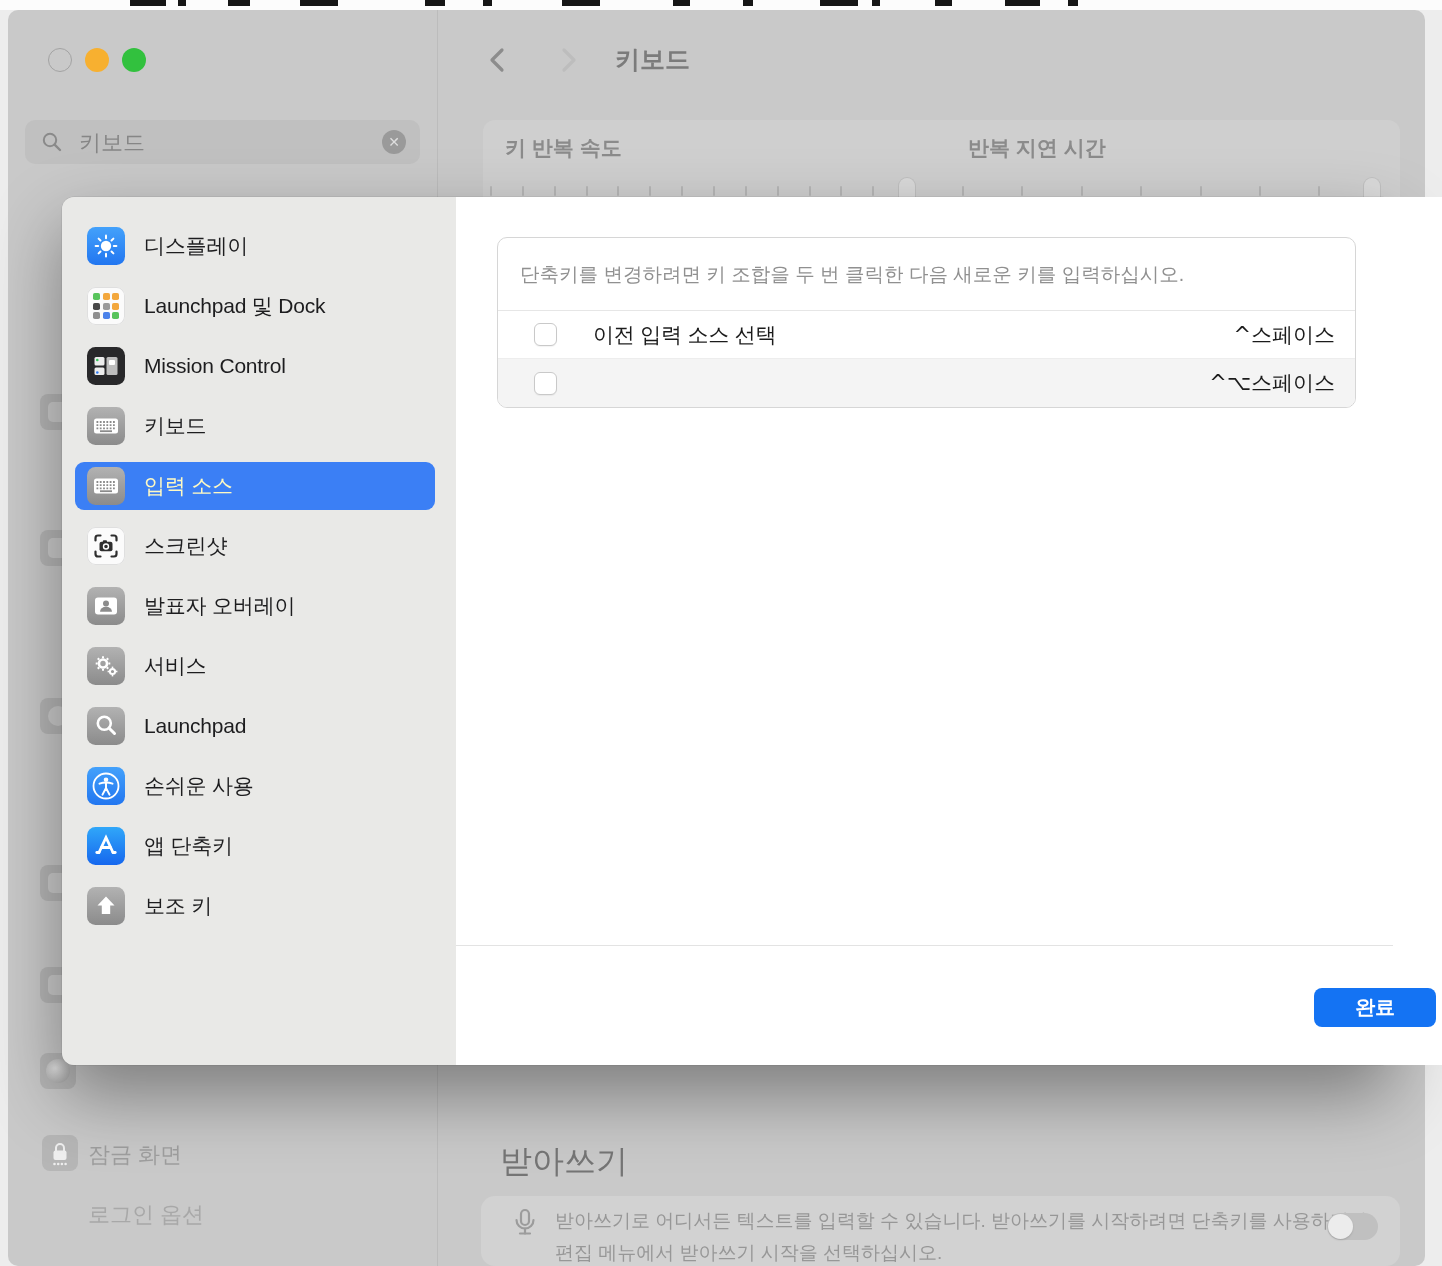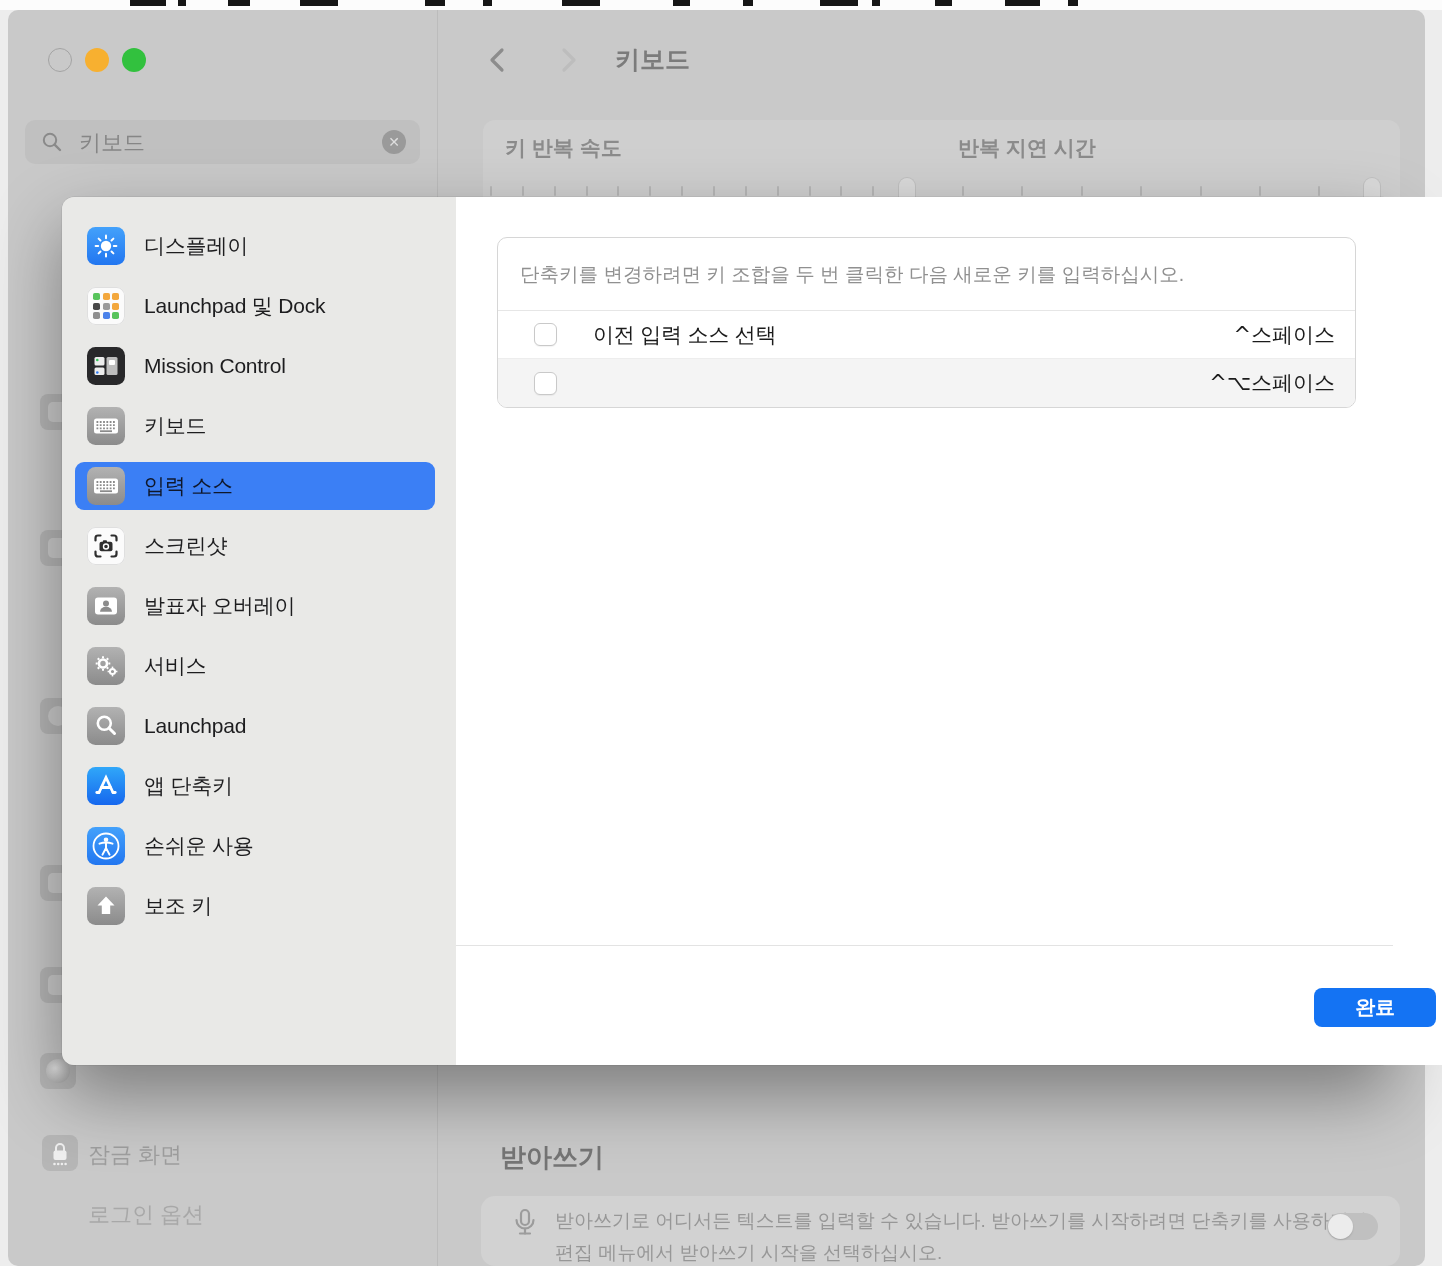--- a/index.html
+++ b/index.html
@@ -36,40 +36,40 @@
   .knob{position:absolute;top:57px;width:18px;height:24px;background:#dadada;border:1px solid #c0c0c0;
     border-bottom:none;border-radius:9px 9px 0 0;box-sizing:border-box;}
 
   .peek{left:32px;width:36px;height:36px;border-radius:8px;background:#b6b6b6;overflow:hidden;}
   .peek .blob{position:absolute;left:8px;top:8px;width:20px;height:20px;border-radius:5px;background:#cbcbcb;}
   .bgicon{width:36px;height:36px;border-radius:8px;background:#b6b6b6;}
   .bg-label{font-size:22px;color:#9e9e9e;}
   .siri-swirl{position:absolute;left:6px;top:6px;width:24px;height:24px;border-radius:50%;
     background:radial-gradient(circle at 38% 38%, #e2e2e2, #9c9c9c);}
 
-  .dict-h{left:492px;top:1130px;font-size:26px;font-weight:700;color:#757575;}
+  .dict-h{left:492px;top:1130px;font-size:32px;font-weight:400;color:#757575;}
   .card2{left:473px;top:1186px;width:919px;height:70px;background:#d2d2d2;border-radius:14px;overflow:hidden;}
   .dict-line{position:absolute;left:74px;white-space:nowrap;font-size:19px;color:#979797;}
   .toggle{position:absolute;left:846px;top:17px;width:51px;height:27px;border-radius:14px;background:#c0c0c0;}
   .toggle .tknob{position:absolute;left:1px;top:1px;width:25px;height:25px;border-radius:50%;background:#ececec;
     box-shadow:0 1px 2px rgba(0,0,0,.15);}
 
   
   .sheet{left:62px;top:197px;width:1331px;height:868px;border-radius:12px;
     box-shadow:0 30px 70px rgba(0,0,0,.38),0 0 0 0.5px rgba(0,0,0,.1);}
   .sheet-side{position:absolute;left:0;top:0;width:394px;height:868px;background:#e9e9e7;border-radius:12px 0 0 12px;}
   .sheet-main{position:absolute;left:394px;top:0;width:1017px;height:868px;background:#ffffff;border-radius:0 12px 12px 0;}
 
   .sb-list{position:absolute;left:0;top:25px;width:394px;}
   .sb-item{height:48px;margin:0 21px 12px 13px;border-radius:9px;display:flex;align-items:center;}
   .sb-item .ic{width:38px;height:38px;margin-left:12px;border-radius:8.5px;position:relative;flex:none;
     display:flex;align-items:center;justify-content:center;}
   .sb-item .lbl{margin-left:19px;font-size:21px;color:#1d1d1f;letter-spacing:-0.2px;}
   .sb-item.sel{background:#3b7ff5;}
-  .sb-item.sel .lbl{color:#0f172a;font-weight:500;}
+  .sb-item.sel .lbl{color:#fef9c3;font-weight:500;}
   .igray{background:linear-gradient(180deg,#b2b2b2,#8b8b8b);}
   .iblue{background:linear-gradient(180deg,#43a1fb,#2276f0);}
   .iwhite{background:#fbfbfb;box-shadow:inset 0 0 0 1px #dfdfdf;}
   .iblack{background:#28282a;}
   .iapp{background:linear-gradient(180deg,#30a7f9,#1667ee);}
   .lp-grid{display:grid;grid-template-columns:repeat(3,7px);grid-auto-rows:7px;gap:2.5px;}
   .lp-grid span{border-radius:1.8px;display:block;}
   .fn-txt{color:#fff;font-size:17px;font-weight:500;}
 
   .instr-box{position:absolute;left:41px;top:40px;width:859px;border:1px solid #d6d6d6;border-radius:10px;
@@ -133,21 +133,21 @@
     <svg class="abs chev" style="left:477px" viewBox="0 0 26 28">
       <path d="M17 4 L7 14 L17 24" fill="none" stroke="#8c8c8c" stroke-width="3.2" stroke-linecap="round" stroke-linejoin="round"></path>
     </svg>
     <svg class="abs chev" style="left:547px" viewBox="0 0 26 28">
       <path d="M9 4 L19 14 L9 24" fill="none" stroke="#bdbdbd" stroke-width="3.2" stroke-linecap="round" stroke-linejoin="round"></path>
     </svg>
     <div class="abs nav-title">키보드</div>
 
     <div class="abs card1">
       <div class="abs hdr" style="left:22px">키 반복 속도</div>
-      <div class="abs hdr" style="left:475px">반복 지연 시간</div>
+      <div class="abs hdr" style="left:485px">반복 지연 시간</div>
       <div>
           <span class="tick" style="left: 7px;"></span>
           <span class="tick" style="left: 38.85px;"></span>
           <span class="tick" style="left: 70.7px;"></span>
           <span class="tick" style="left: 102.55px;"></span>
           <span class="tick" style="left: 134.4px;"></span>
           <span class="tick" style="left: 166.25px;"></span>
           <span class="tick" style="left: 198.1px;"></span>
           <span class="tick" style="left: 229.95px;"></span>
           <span class="tick" style="left: 261.8px;"></span>
@@ -365,44 +365,44 @@
           <span class="ic igray">
             <svg width="38" height="38" viewBox="0 0 38 38">
               <circle cx="17.3" cy="16.3" r="6.5" fill="none" stroke="#fff" stroke-width="2.6"></circle>
               <line x1="22.2" y1="21.2" x2="27.5" y2="26.5" stroke="#fff" stroke-width="3" stroke-linecap="round"></line>
             </svg>
           </span>
           <span class="lbl">Launchpad</span>
         </div>
 
         <div class="sb-item">
+          <span class="ic iblue">
+            <svg width="38" height="38" viewBox="0 0 38 38">
+              <circle cx="19" cy="19" r="12.5" fill="none" stroke="#fff" stroke-width="1.8"></circle>
+              <circle cx="19" cy="12.7" r="2.3" fill="#fff"></circle>
+              <path d="M12.5 16.6 Q19 14.3 25.5 16.6" fill="none" stroke="#fff" stroke-width="2" stroke-linecap="round"></path>
+              <line x1="19" y1="15.7" x2="19" y2="21" stroke="#fff" stroke-width="2"></line>
+              <path d="M19 21 L15.5 27.6 M19 21 L22.5 27.6" fill="none" stroke="#fff" stroke-width="2" stroke-linecap="round"></path>
+            </svg>
+          </span>
+          <span class="lbl">손쉬운 사용</span>
+        </div>
+
+        <div class="sb-item">
           <span class="ic iapp">
             <svg width="38" height="38" viewBox="0 0 38 38">
               <g fill="none" stroke="#fff" stroke-width="2.8" stroke-linecap="round">
                 <path d="M12 25.5 L19 10.5 L26 25.5"></path>
                 <line x1="14.6" y1="20.5" x2="23.4" y2="20.5"></line>
                 <line x1="9.8" y1="25.5" x2="12" y2="25.5"></line>
                   <line x1="26" y1="25.5" x2="28.2" y2="25.5"></line>
               </g>
             </svg>
           </span>
           <span class="lbl">앱 단축키</span>
-        </div>
-
-        <div class="sb-item">
-          <span class="ic iblue">
-            <svg width="38" height="38" viewBox="0 0 38 38">
-              <circle cx="19" cy="19" r="12.5" fill="none" stroke="#fff" stroke-width="1.8"></circle>
-              <circle cx="19" cy="12.7" r="2.3" fill="#fff"></circle>
-              <path d="M12.5 16.6 Q19 14.3 25.5 16.6" fill="none" stroke="#fff" stroke-width="2" stroke-linecap="round"></path>
-              <line x1="19" y1="15.7" x2="19" y2="21" stroke="#fff" stroke-width="2"></line>
-              <path d="M19 21 L15.5 27.6 M19 21 L22.5 27.6" fill="none" stroke="#fff" stroke-width="2" stroke-linecap="round"></path>
-            </svg>
-          </span>
-          <span class="lbl">손쉬운 사용</span>
         </div>
 
 
         <div class="sb-item">
           <span class="ic igray">
             <svg width="38" height="38" viewBox="0 0 38 38">
               <path d="M19 9.5 L27.5 18.5 H23.2 V27 H14.8 V18.5 H10.5 Z" fill="#fff"></path>
             </svg>
           </span>
           <span class="lbl">보조 키</span>

